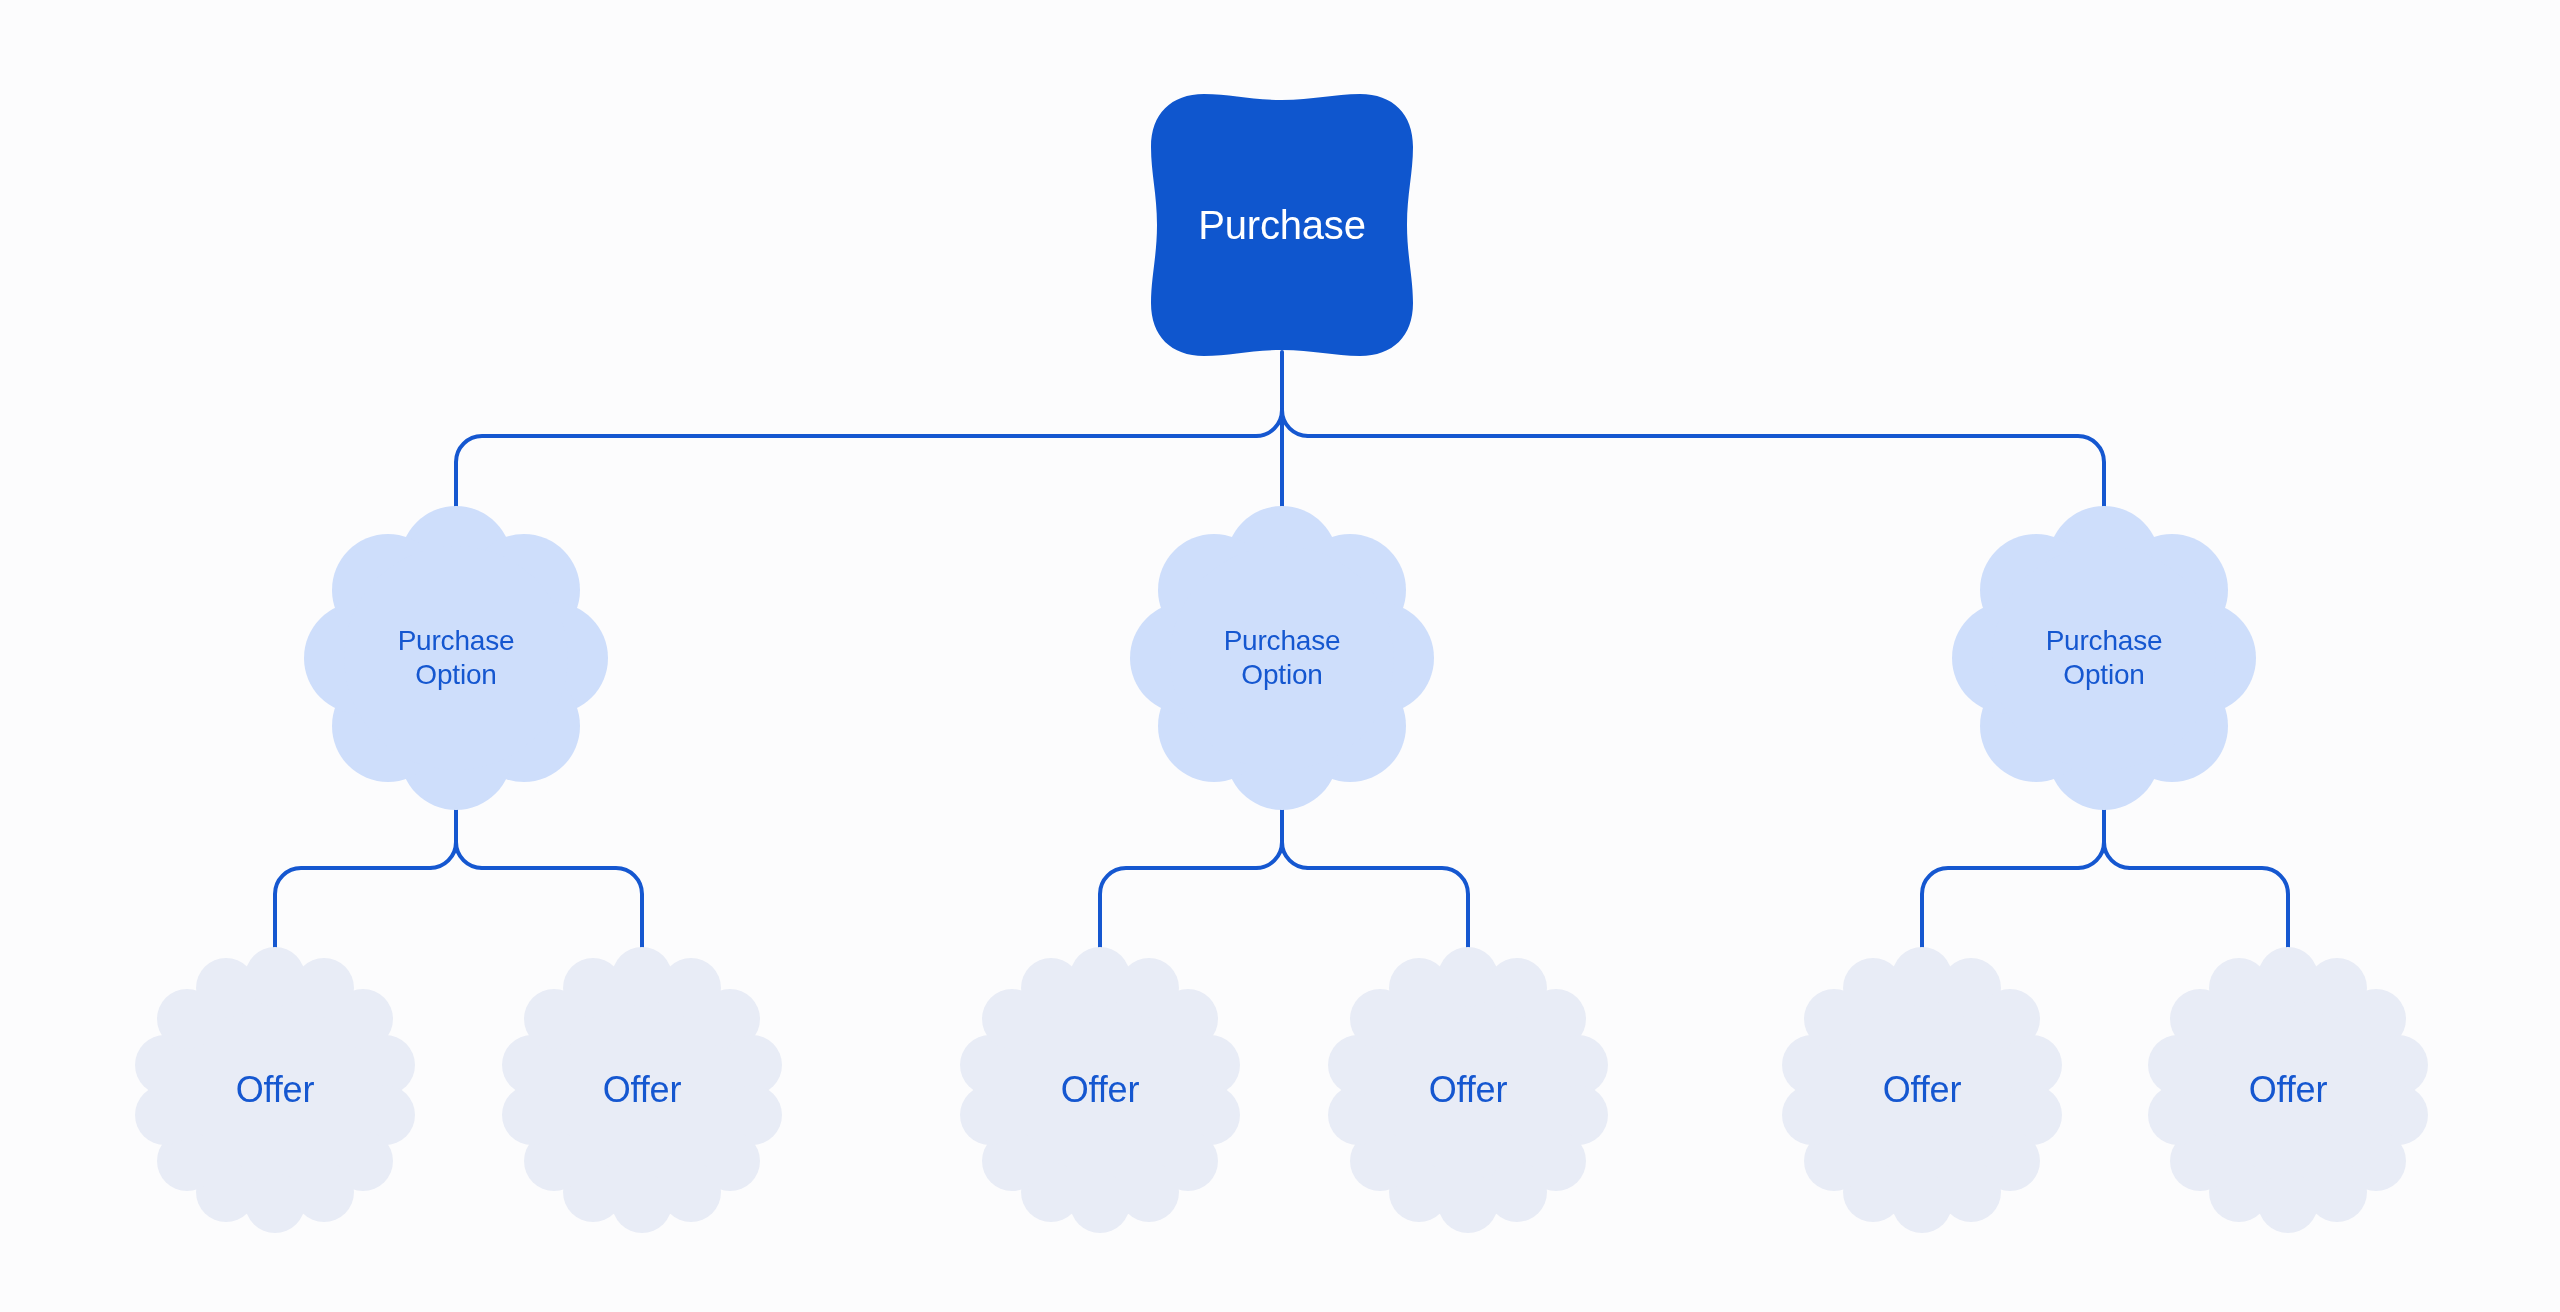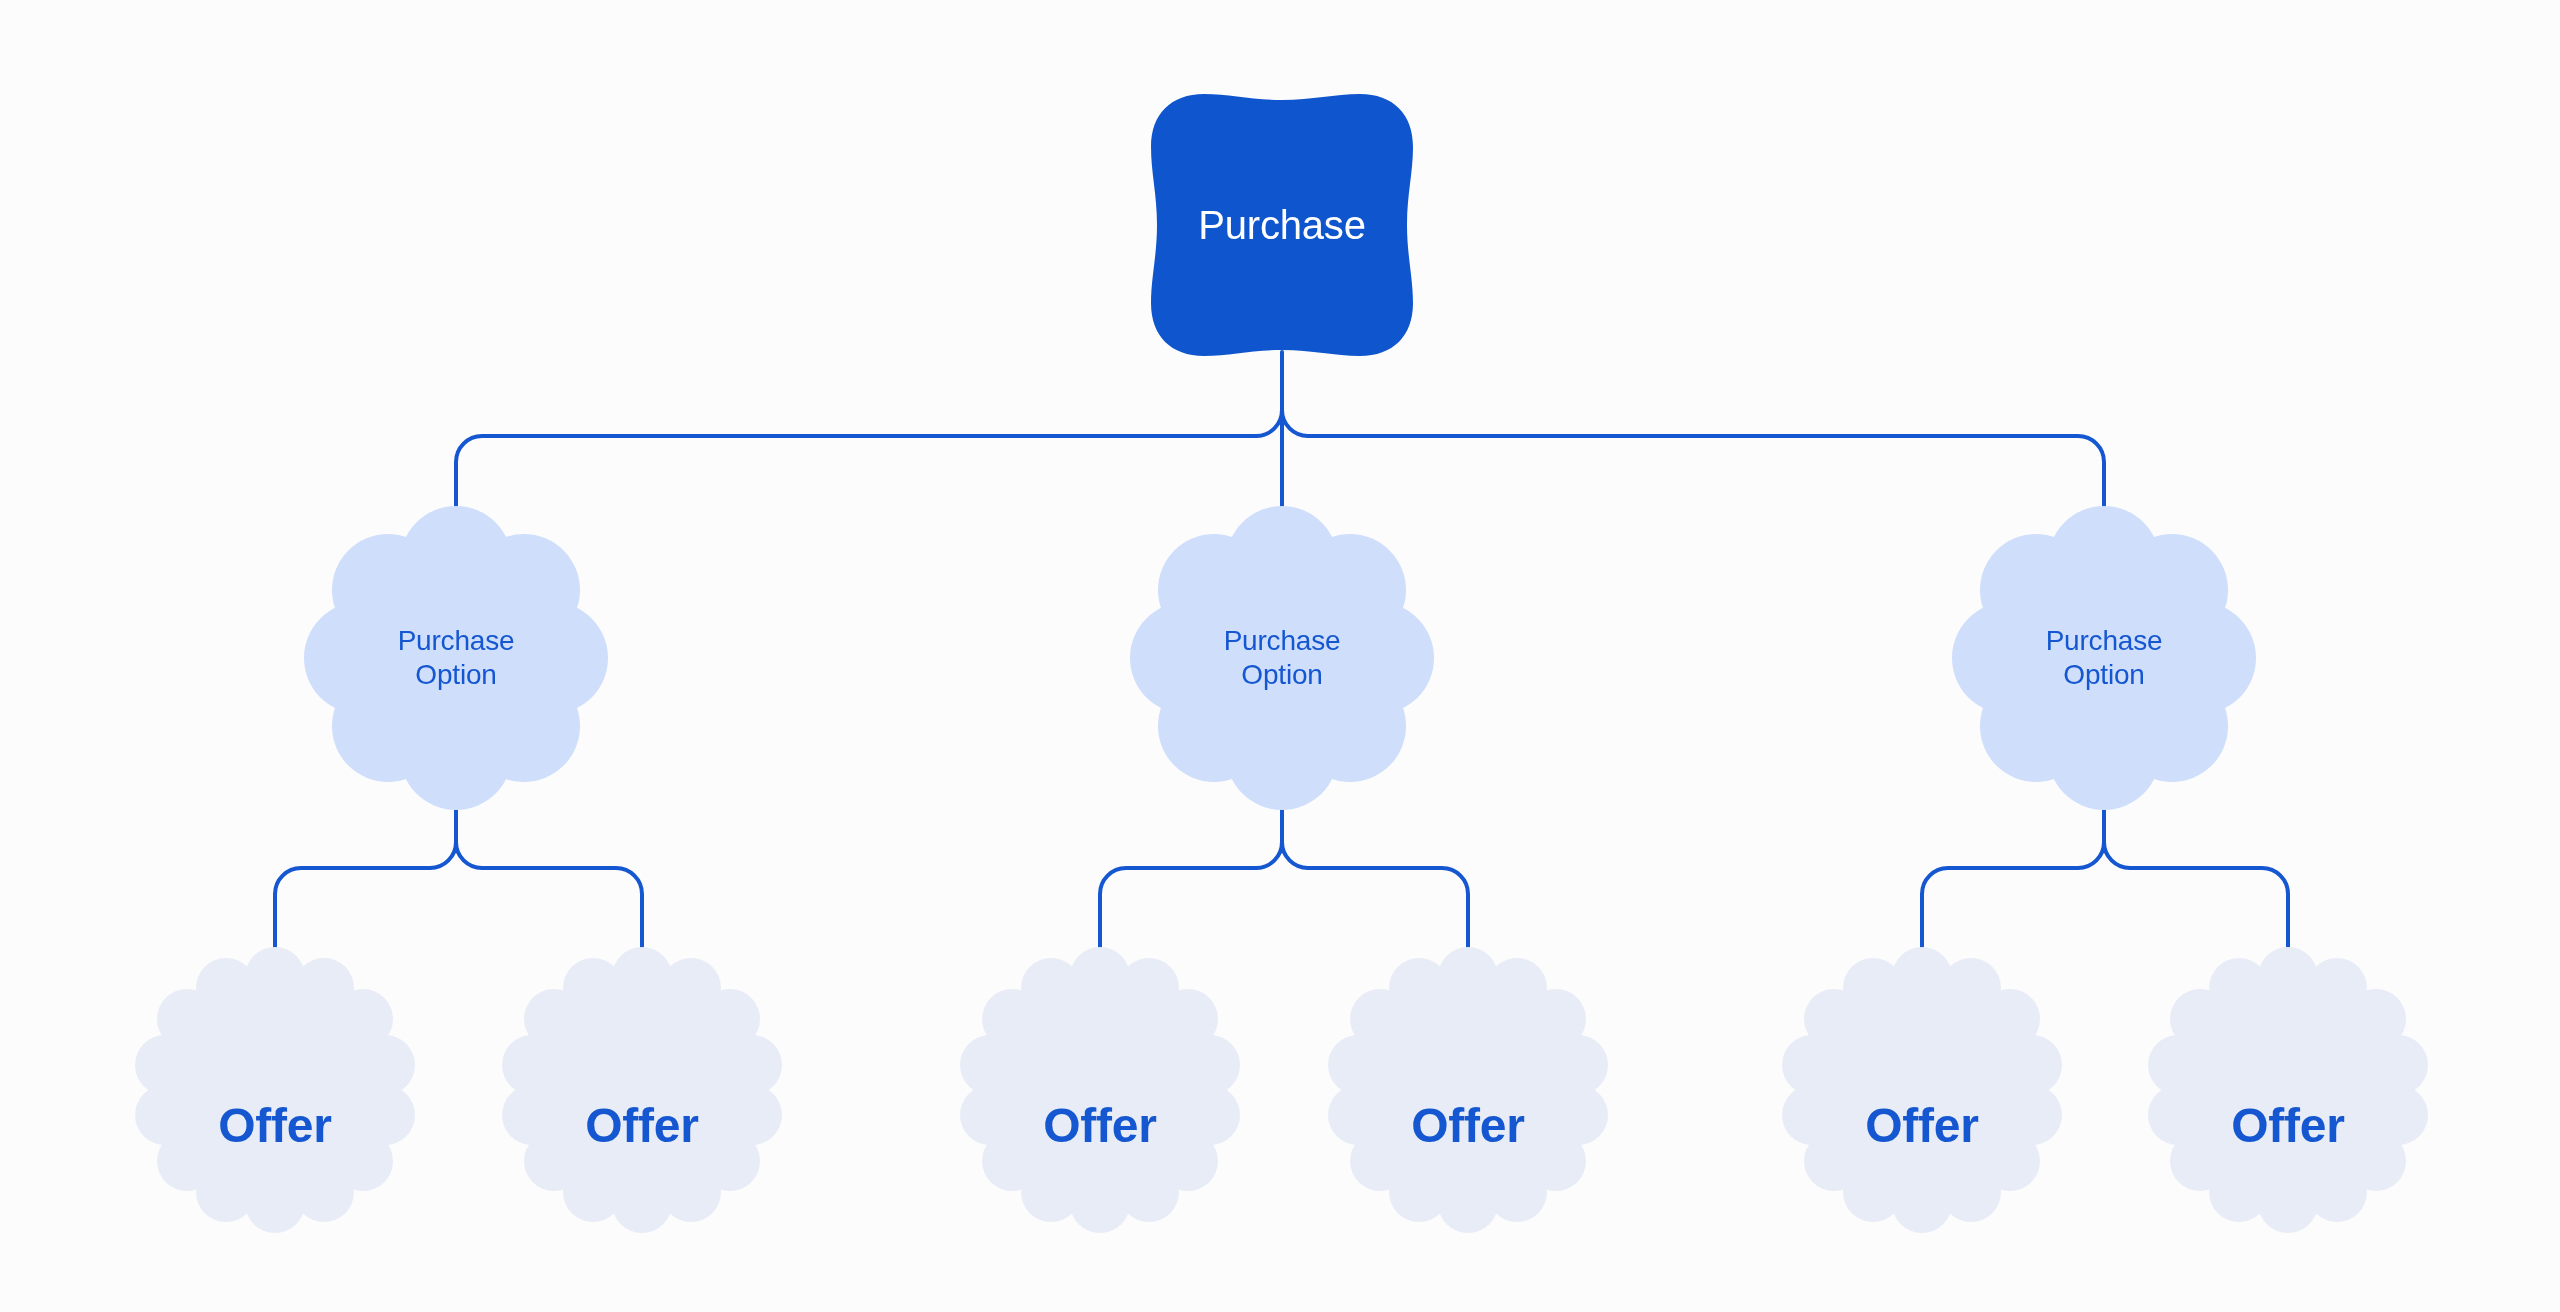--- a/index.html
+++ b/index.html
@@ -38,24 +38,23 @@
     font-size: 40px;
     color: #ffffff;
     font-weight: 400;
   }
   .label-mid {
     font-size: 28px;
     color: #1557d0;
     font-weight: 400;
   }
   .label-leaf {
-    font-size: 48px;
+    font-size: 36px;
     color: #1557d0;
-    font-weight: 700;
-    margin-top: 36px;
+    font-weight: 400;
   }
   .hit {
     position: absolute;
     transform: translate(-50%, -50%);
     border-radius: 50%;
     cursor: pointer;
     background: transparent;
   }
 </style>
 </head>

